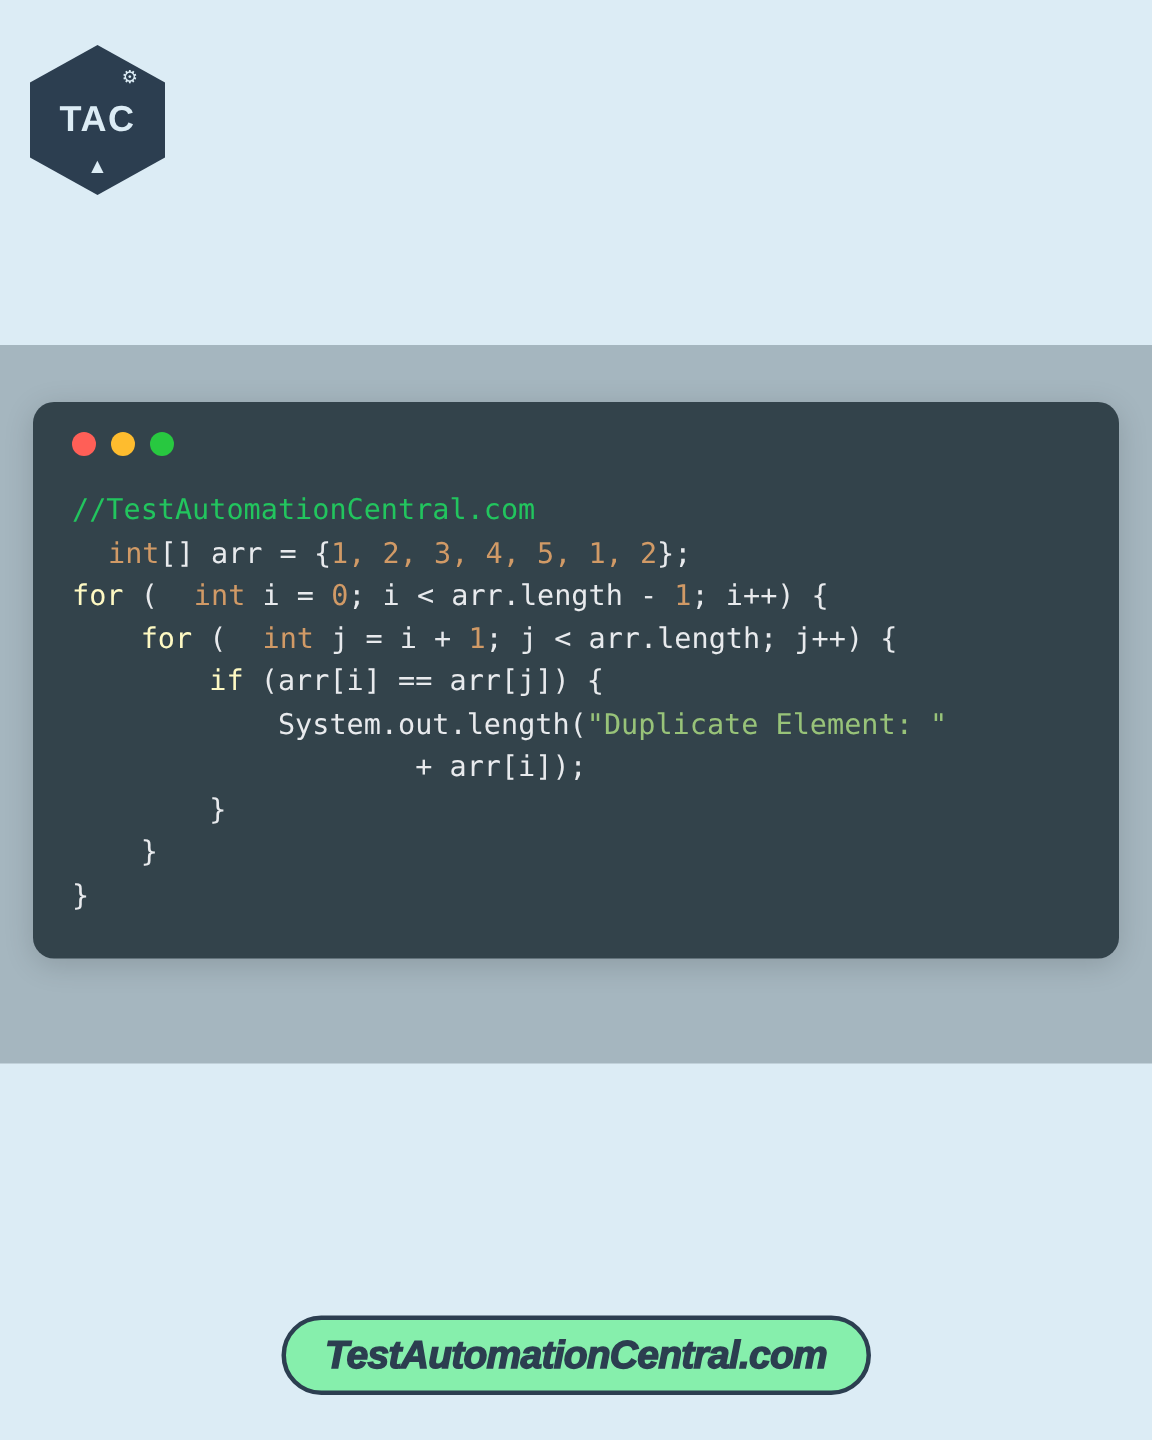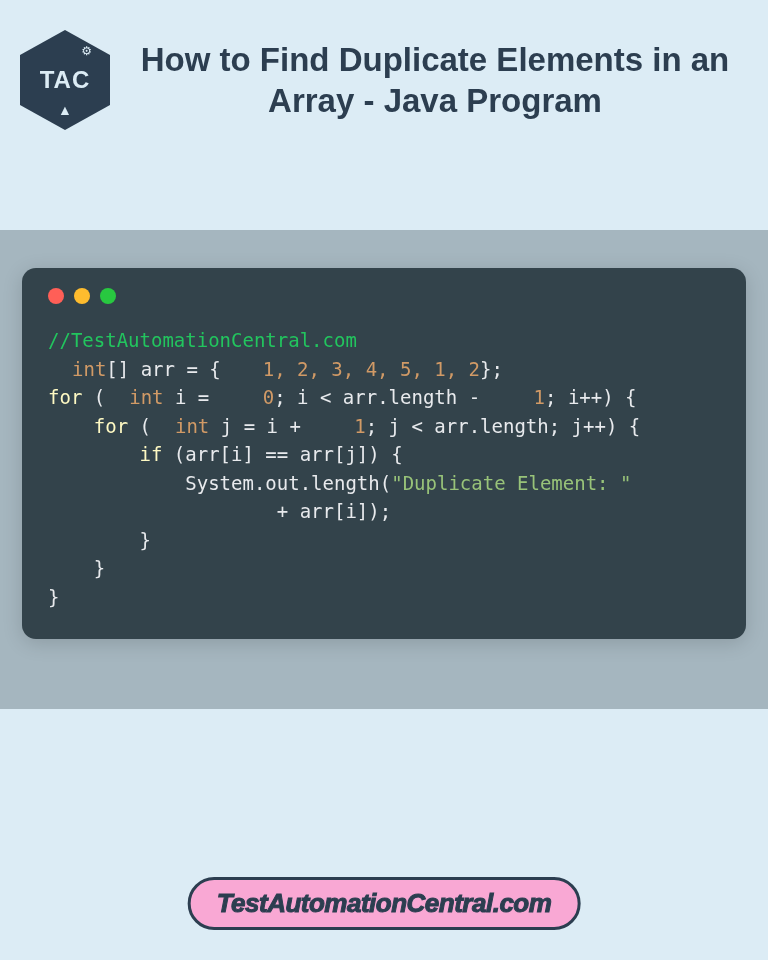--- a/index.html
+++ b/index.html
@@ -83,29 +83,29 @@
   .code {
     font-family: "SF Mono", Monaco, Consolas, monospace;
     font-size: 19px;
     line-height: 1.5;
     color: #e8eaed;
     white-space: pre;
   }
   .c-comment { color: #22c55e; }
   .c-keyword { color: #fef9c3; }
   .c-type { color: #d19a66; margin-left: 24px; }
-  .c-number { color: #d19a66; margin-left: 42px; }
+  .c-number { color: #d19a66; }
   .c-string { color: #98c379; }
   .c-plain { color: #e8eaed; text-align: right; }
   .footer {
     position: absolute;
     bottom: 30px;
     left: 50%;
     transform: translateX(-50%);
-    background: #f9a8d4;
+    background: #86efac;
     border: 3px solid #2c3e50;
     border-radius: 28px;
     padding: 8px 26px;
   }
   .footer-text {
     color: #2c3e50;
     font-size: 26px;
     font-weight: 900;
     font-style: italic;
     letter-spacing: -0.5px;
@@ -114,21 +114,20 @@
 </style>
 </head>
 <body>
 
 <div class="header">
   <div class="logo-hex">
     <span class="logo-gear">⚙</span>
     <span class="logo-text">TAC</span>
     <span class="logo-cube">▲</span>
   </div>
-  <h1 class="title">How to Find Duplicate Elements in an Array - Java Program</h1>
 </div>
 
 <div class="code-section">
   <div class="code-window">
     <div class="window-dots">
       <div class="dot red"></div>
       <div class="dot yellow"></div>
       <div class="dot green"></div>
     </div>
     <div class="code"><span class="c-comment">//TestAutomationCentral.com</span>

